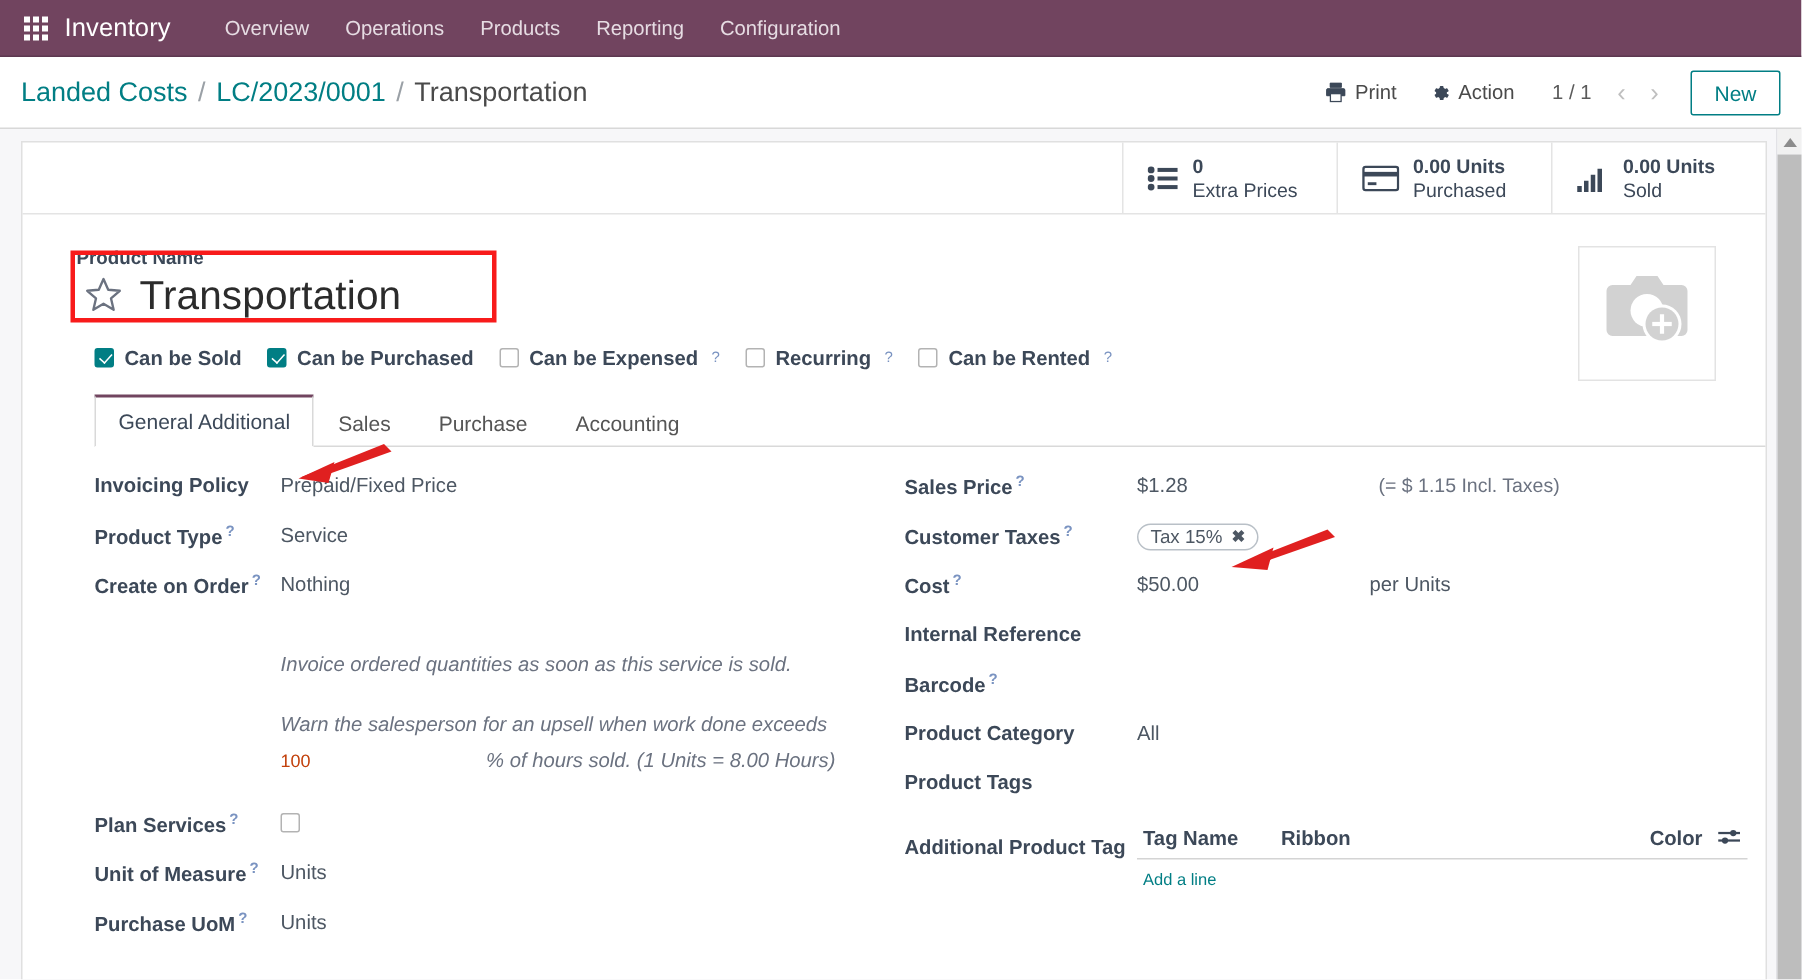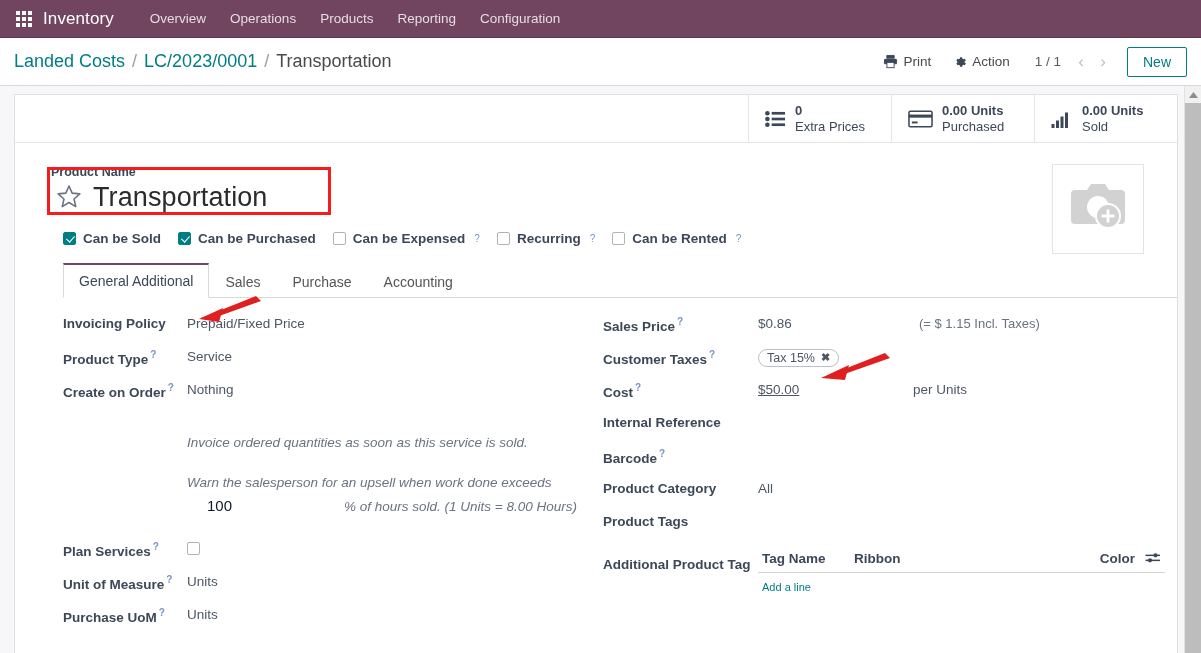--- a/index.html
+++ b/index.html
@@ -139,21 +139,21 @@
   }
   .col-l .fl { width:124px; }
   .col-r .fl { width:155px; }
   .fv { font-size:13.5px; color:#4d5763; padding-top:4px; }
   .fv.empty { min-height:18px; }
   .hint { font-size:13px; color:#6b7280; margin-left:6px; padding-top:4px; }
 
   .help-it { font-style:italic; color:#6b7280; font-size:13.5px; line-height:1.5; }
   .help-block { padding-left:124px; }
   .upsell-row { display:flex; align-items:baseline; margin-top:4px; }
-  .upsell-num { font-size:15px; color:#0f172a; width:137px;margin-left:20px; }
+  .upsell-num { font-size:12px; color:#c2410c; width:137px; }
 
   .tag-pill {
     display:inline-flex; align-items:center; gap:6px;
     border:1px solid #b9c0c7; border-radius:11px; padding:1px 8px;
     font-size:12.5px; color:#4d5763; background:#fff;
   }
   .tag-x { color:#4d5763; font-size:11px; cursor:pointer; font-weight:bold; }
 
   
   .o2m { flex:1; margin-left:0; }
@@ -418,41 +418,41 @@
             <div class="fv">Units</div>
           </div>
         </div>
 
         <div class="col col-r">
 
           <div class="frow">
             <div class="fl">
               <span>Sales Price</span><span class="q">?</span>
             </div>
-            <div class="fv" style="width:155px;">$0.86</div>
+            <div class="fv" style="width:155px;">$1.28</div>
             <div class="hint">(= $ 1.15 Incl. Taxes)</div>
           </div>
 
           <div class="frow">
             <div class="fl">
               <span>Customer Taxes</span><span class="q">?</span>
             </div>
             <div class="fv">
               <span class="tag-pill">
                 <span>Tax 15%</span>
                 <span class="tag-x">✖</span>
               </span>
             </div>
           </div>
 
           <div class="frow">
             <div class="fl">
               <span>Cost</span><span class="q">?</span>
             </div>
-            <div class="fv" style="width:155px;text-decoration:underline;">$50.00</div>
+            <div class="fv" style="width:155px;">$50.00</div>
             <div class="fv">per Units</div>
           </div>
 
           <div class="frow">
             <div class="fl">Internal Reference</div>
             <div class="fv empty"></div>
           </div>
 
           <div class="frow">
             <div class="fl">

